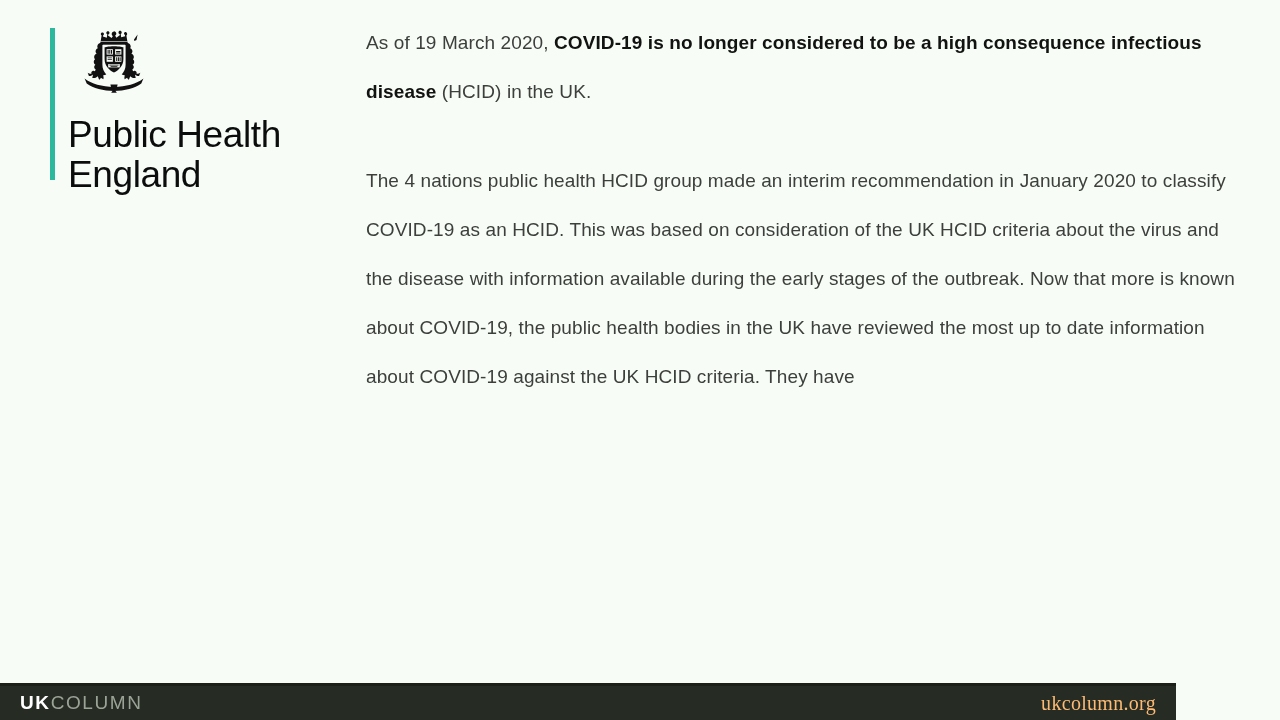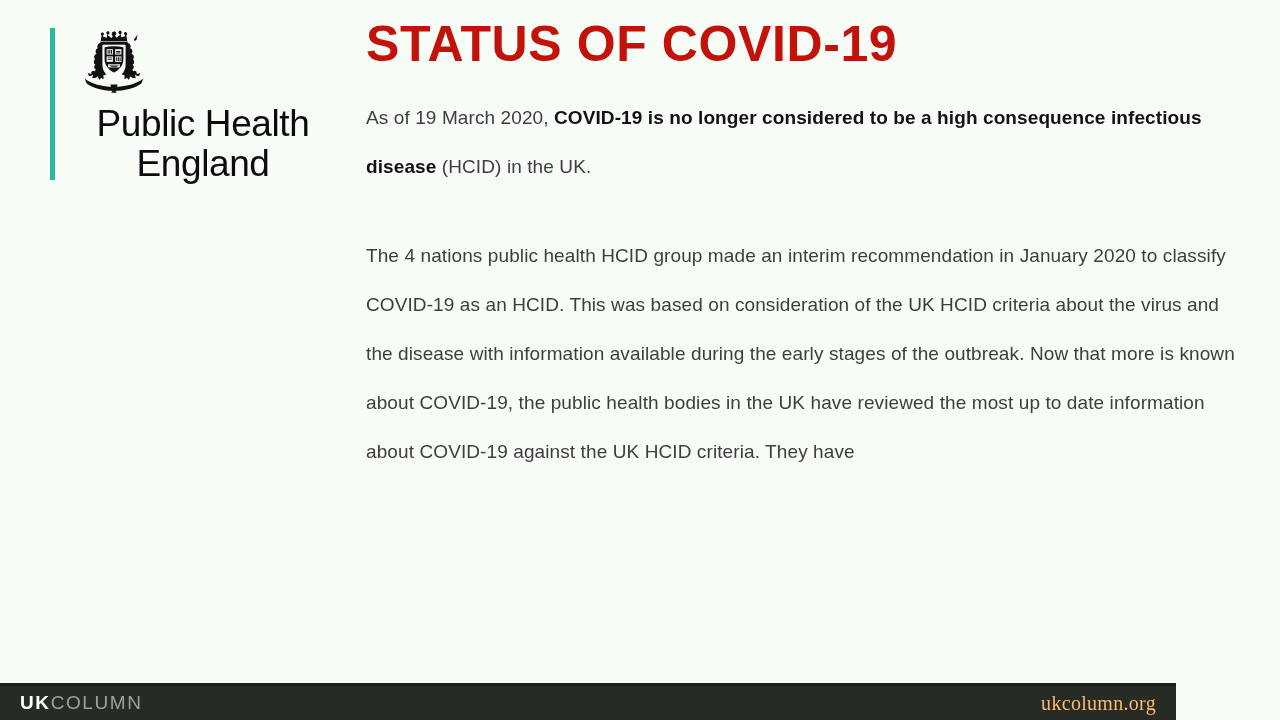--- a/index.html
+++ b/index.html
@@ -44,29 +44,28 @@
     top: 0px;
     width: 270px;
   }
   .crest {
     display: block;
     width: 84px;
     height: 66px;
     margin-left: 4px;
   }
   .logo-text {
-    margin-top: 10px;
+    margin-top: 21px;
     color: #0b0c0c;
     font-family: "Liberation Sans", sans-serif;
     font-size: 37px;
     font-weight: 400;
     line-height: 1.08;
     letter-spacing: -0.4px;
     white-space: pre-line;
-    text-align: center;
   }
 
   
   .content {
     position: absolute;
     left: 366px;
     top: 18px;
     width: 870px;
   }
 
@@ -179,21 +178,20 @@
           <path d="M38.4 56.6h7.2l-1 4.2h-5.2z"></path>
           <path d="M42 60.4l2.8 4.4h-5.6z"></path>
         </g>
       </svg>
       <div class="logo-text">Public Health
 England</div>
     </div>
   </div>
 
   <div class="content">
-    <h1 class="slide-title">STATUS OF COVID-19</h1>
 
     <p class="para lede"><span>As of 19 March 2020, </span><span class="bold">COVID-19 is no longer considered to be a high consequence infectious disease</span><span> (HCID) in the UK.</span></p>
 
     <p class="para">The 4 nations public health HCID group made an interim recommendation in January 2020 to classify COVID-19 as an HCID. This was based on consideration of the UK HCID criteria about the virus and the disease with information available during the early stages of the outbreak. Now that more is known about COVID-19, the public health bodies in the UK have reviewed the most up to date information about COVID-19 against the UK HCID criteria. They have</p>
   </div>
 
   <div class="footer-bar">
     <div class="footer-brand"><span class="brand-strong">UK</span><span class="brand-light">COLUMN</span></div>
     <div class="footer-url">ukcolumn.org</div>
   </div>

